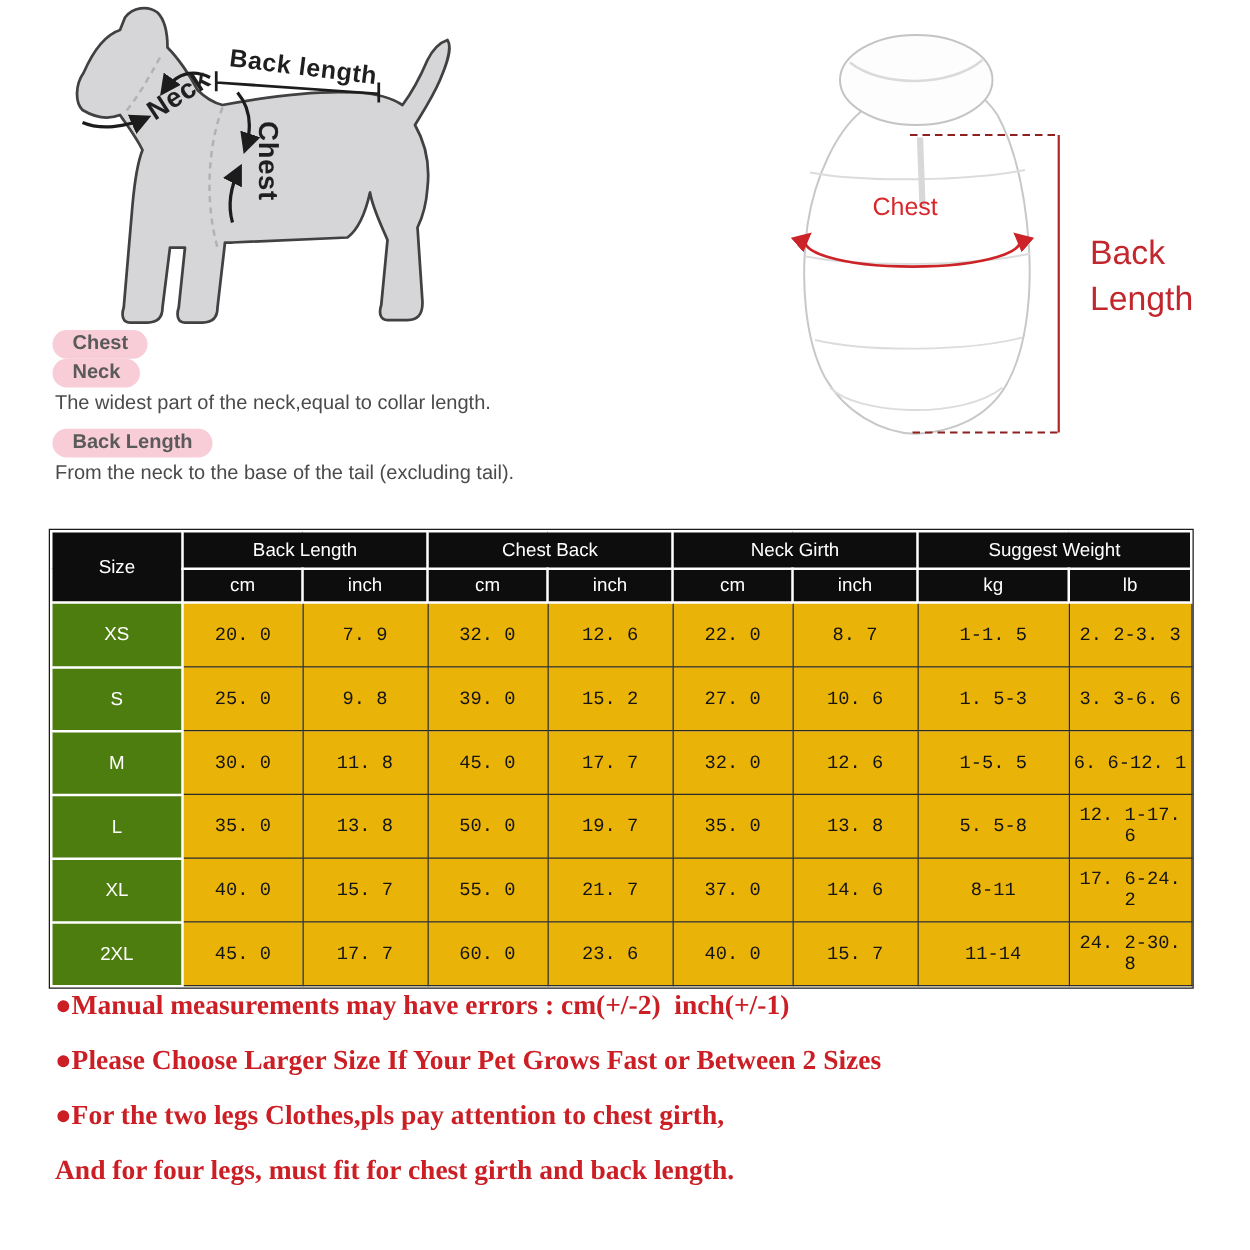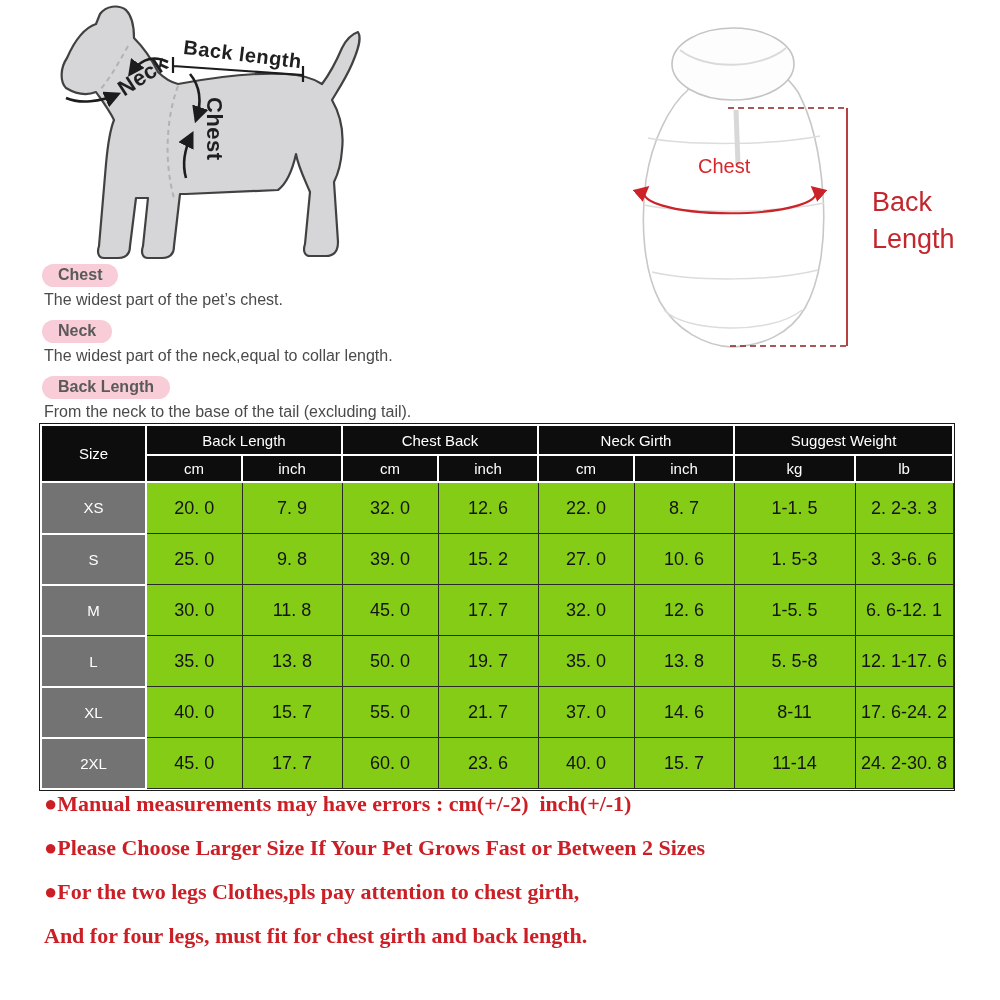--- a/index.html
+++ b/index.html
@@ -27,23 +27,23 @@
   .def-desc{color:#4a4a4a;font-size:16px;margin:4px 0 11px 2px;}
 
   
   .tablewrap{left:40px;top:424px;width:912px;}
   table.size{border-collapse:collapse;table-layout:fixed;width:912px;outline:1px solid #1b1b1b;}
   table.size th,table.size td{padding:0;text-align:center;vertical-align:middle;}
   .hblack{background:#0d0d0d;color:#ffffff;border:2px solid #ffffff;
           font-family:"Liberation Sans",sans-serif;font-weight:normal;font-size:15px;}
   tr.grp th{height:28px;}
   tr.sub th{height:25px;}
-  td.szcell{background:#737373;color:#ffffff;border:2px solid #ffffff;font-size:15px;margin-top:31px;}
-  td.val{border:1px solid #2b2b2b;background:#84cc16;color:#141414;height:50px;
-         font-family:Liberation Sans, sans-serif;font-size:18px;}
+  td.szcell{background:#4d7c0f;color:#ffffff;border:2px solid #ffffff;font-size:15px;margin-top:31px;}
+  td.val{border:1px solid #2b2b2b;background:#eab308;color:#141414;height:50px;
+         font-family:Liberation Mono, monospace;font-size:15px;}
 
   
   .notes{left:44px;top:791px;width:940px;color:#cb1e25;font-family:"Liberation Serif",serif;font-weight:bold;}
   .note-title{font-size:25px;margin-bottom:15px;}
   .note-line{font-size:22px;margin-bottom:18px;}
 
   svg{display:block;}
 </style>
 </head>
 <body>
@@ -145,21 +145,20 @@
     <path d="M 118 98 L 237 98" fill="none" stroke="#8e2020" stroke-width="1.6" stroke-dasharray="6 4"></path>
     <path d="M 120 336 L 237 336" fill="none" stroke="#8e2020" stroke-width="1.6" stroke-dasharray="6 4"></path>
     <path d="M 237 98 L 237 336" fill="none" stroke="#b22a2a" stroke-width="1.8"></path>
   </svg>
   <div class="abs lbl-chest-vest">Chest</div>
   <div class="abs lbl-backlength-vest">Back Length</div>
 
   <div class="abs defs">
     <div>
       <span class="pill">Chest</span>
-      <div class="def-desc">The widest part of the pet’s chest.</div>
     </div>
     <div>
       <span class="pill">Neck</span>
       <div class="def-desc">The widest part of the neck,equal to collar length.</div>
     </div>
     <div>
       <span class="pill">Back Length</span>
       <div class="def-desc">From the neck to the base of the tail (excluding tail).</div>
     </div>
   </div>

